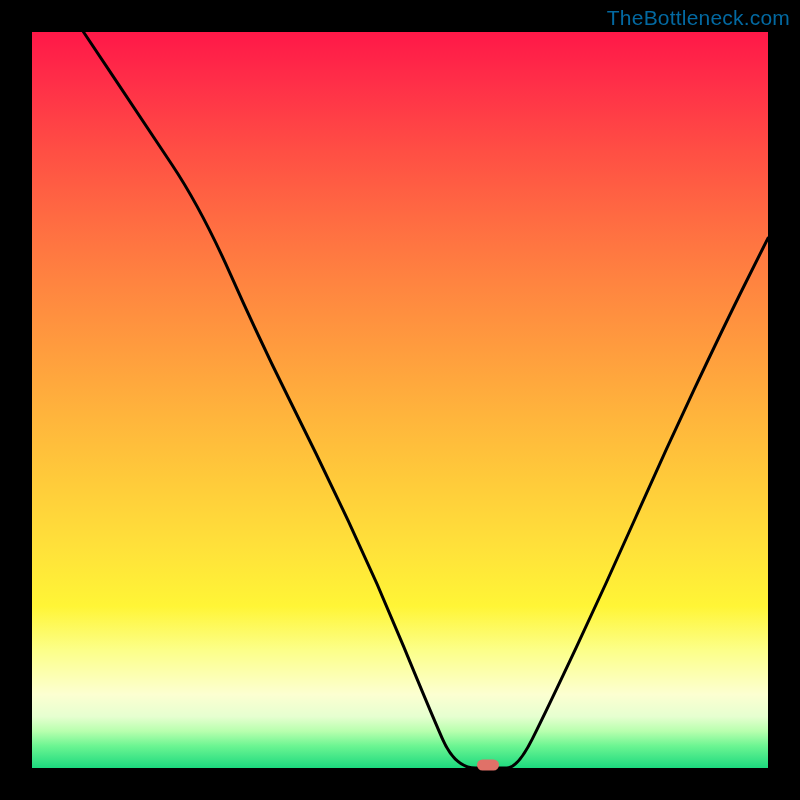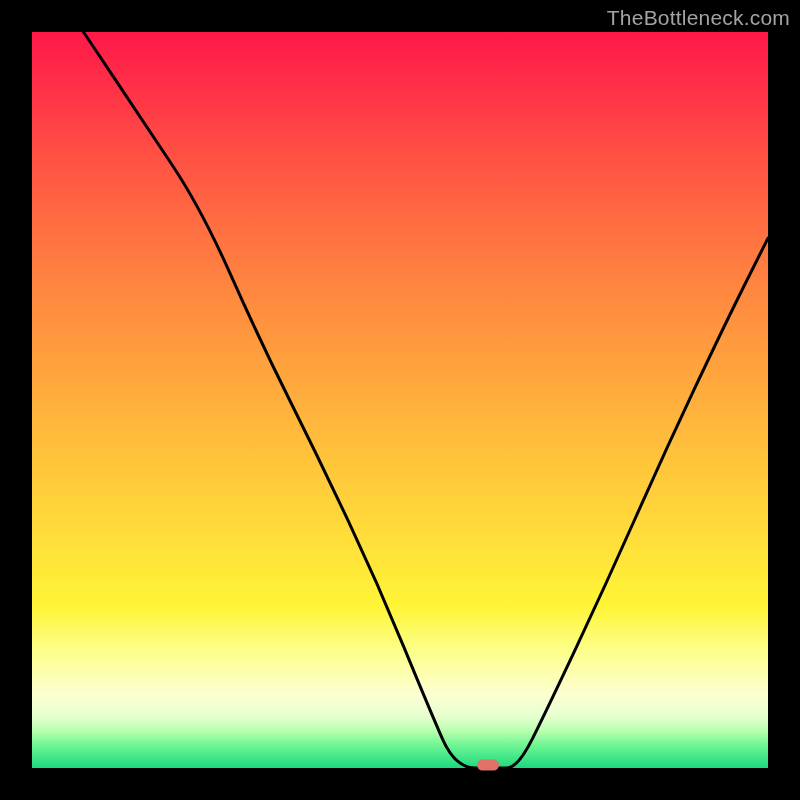--- a/index.html
+++ b/index.html
@@ -46,21 +46,21 @@
       #e6ffd0 93%,
       #b8ffae 95%,
       #6cf592 97%,
       #1cd97e 100%
     );
   }
   .attribution {
     position: absolute;
     top: 6px;
     right: 10px;
-    color: #a3a3a3;
+    color: #0369a1;
     font-size: 21px;
     font-weight: 500;
     letter-spacing: 0.2px;
   }
   svg.curve {
     position: absolute;
     left: 0;
     top: 0;
     width: 100%;
     height: 100%;

